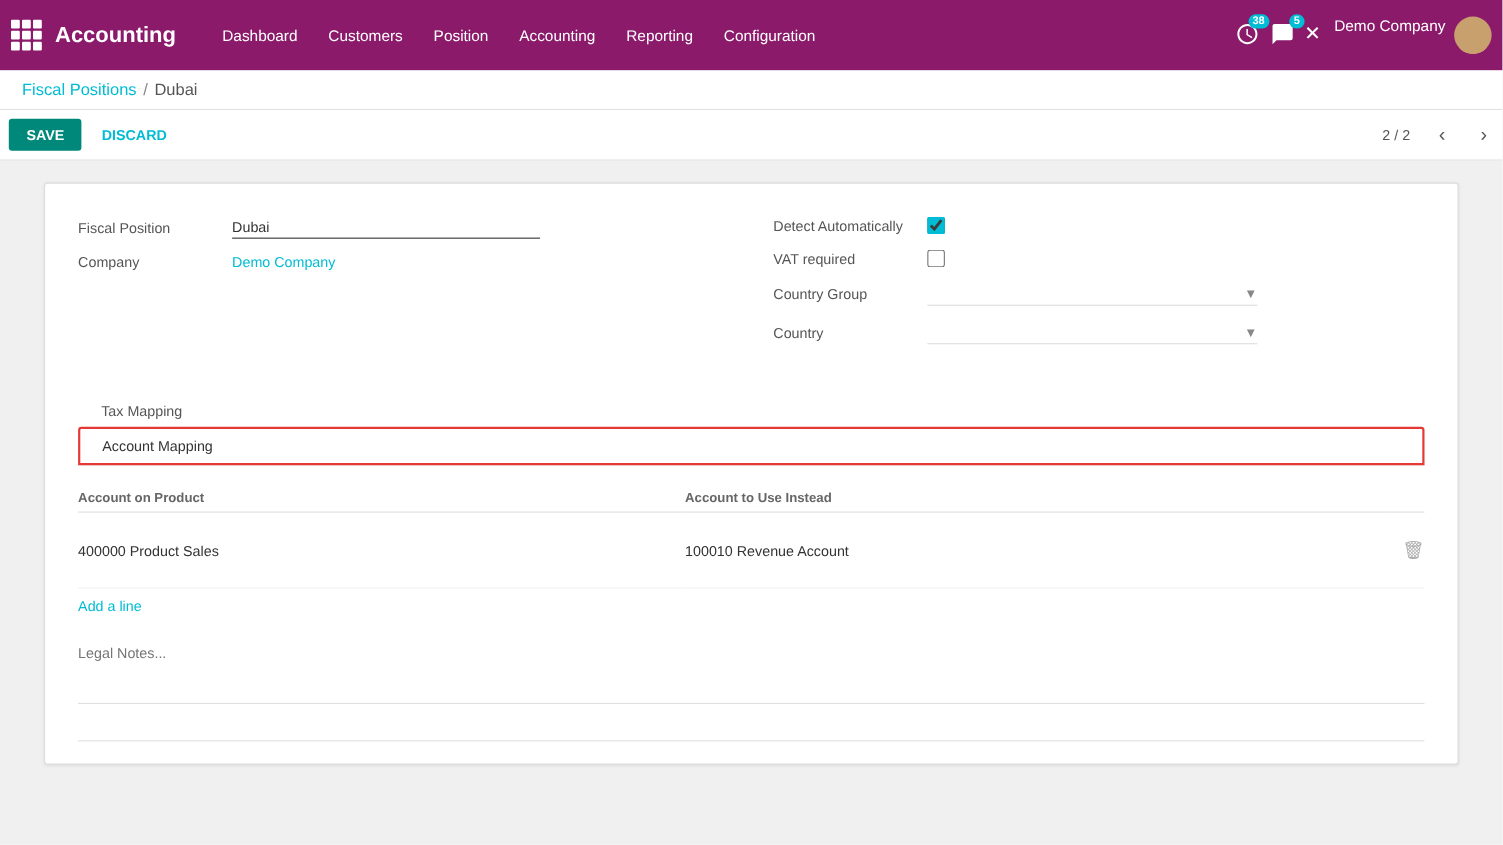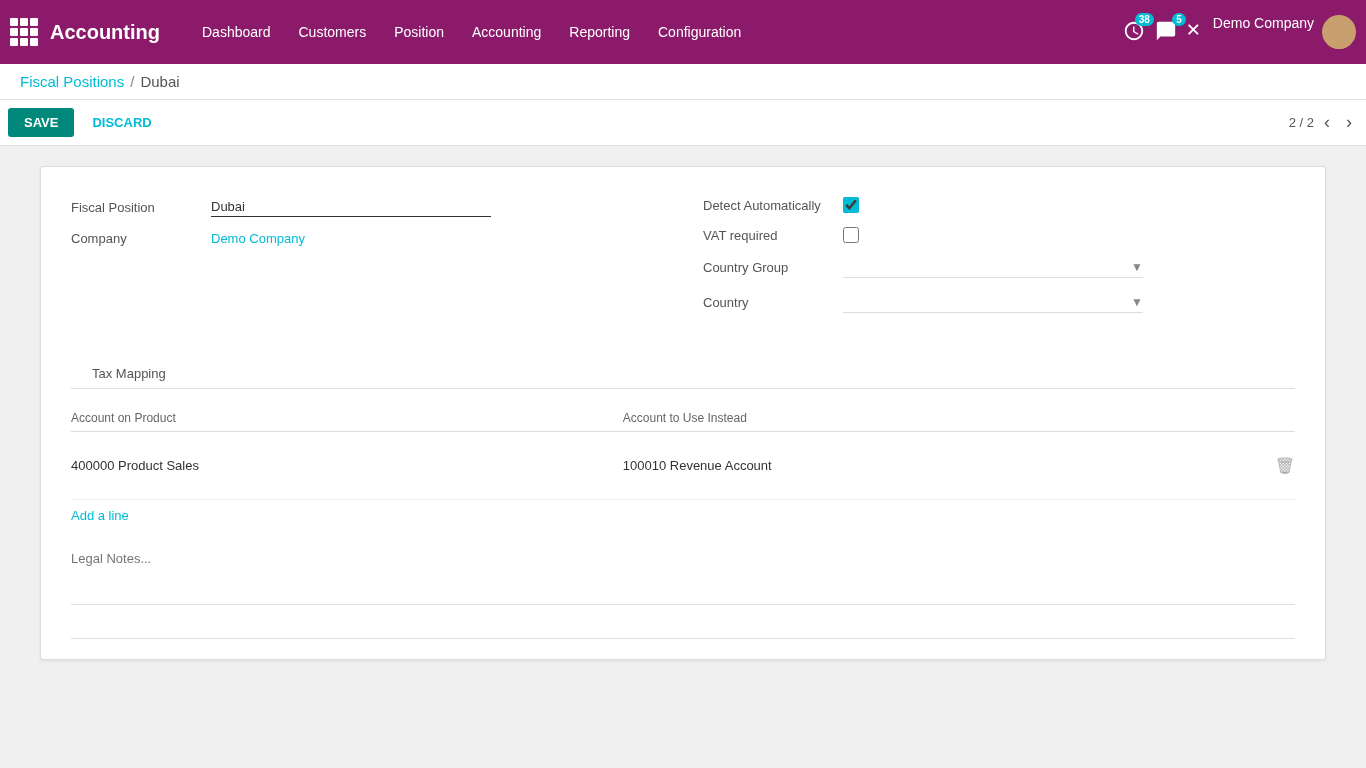--- a/index.html
+++ b/index.html
@@ -73,21 +73,21 @@
     .btn-save {
       background: #00897b; color: white; border: none; padding: 7px 16px;
       font-size: 13px; font-weight: bold; border-radius: 3px; cursor: pointer;
       margin-right: 8px;
     }
     .btn-discard {
       background: transparent; color: #00bcd4; border: none; padding: 7px 10px;
       font-size: 13px; cursor: pointer; font-weight: bold;
     }
     .pagination {
-      margin-left: auto; display: flex; align-items: center; gap: 4px; color: #555;
+      margin-left: auto; display: flex; align-items: center; gap: 20px; color: #555;
     }
     .page-text { font-size: 13px; }
     .page-nav {
       background: none; border: none; cursor: pointer; font-size: 18px; color: #555; padding: 2px 6px;
     }
 
     
     .main-content {
       padding: 20px 40px;
     }
@@ -133,21 +133,21 @@
       border-radius: 3px 3px 0 0;
     }
     .tab-item.active {
       border: 2px solid #e53935; color: #333; font-weight: 500; background: white;
     }
 
     
     .mapping-table { width: 100%; border-collapse: collapse; }
     .mapping-table th {
       text-align: left; font-size: 12px; color: #666; padding: 6px 0;
-      border-bottom: 1px solid #ddd; font-weight: 400;
+      border-bottom: 1px solid #ddd; font-weight: 700;
     }
     .mapping-table td {
       padding: 24px 0; font-size: 13px; color: #333; border-bottom: 1px solid #f0f0f0;
     }
     .mapping-table td:last-child { text-align: right; width: 30px; }
     .delete-icon { color: #aaa; cursor: pointer; font-size: 16px; }
     .add-line-link { color: #00bcd4; cursor: pointer; font-size: 13px; margin-top: 8px; display: inline-block; }
 
     
     .legal-notes-area {
@@ -263,20 +263,23 @@
           </div>
         </div>
       </div>
 
     </div>
 
     
     <div class="tabs-bar">
       <div class="tab-item">
         <span>Tax Mapping</span>
+      </div>
+      <div class="tab-item active" style="border: 2px solid #e53935;">
+        <span>Account Mapping</span>
       </div>
     </div>
 
     
     <table class="mapping-table">
       <thead>
         <tr>
           <th>Account on Product</th>
           <th>Account to Use Instead</th>
           <th></th>

